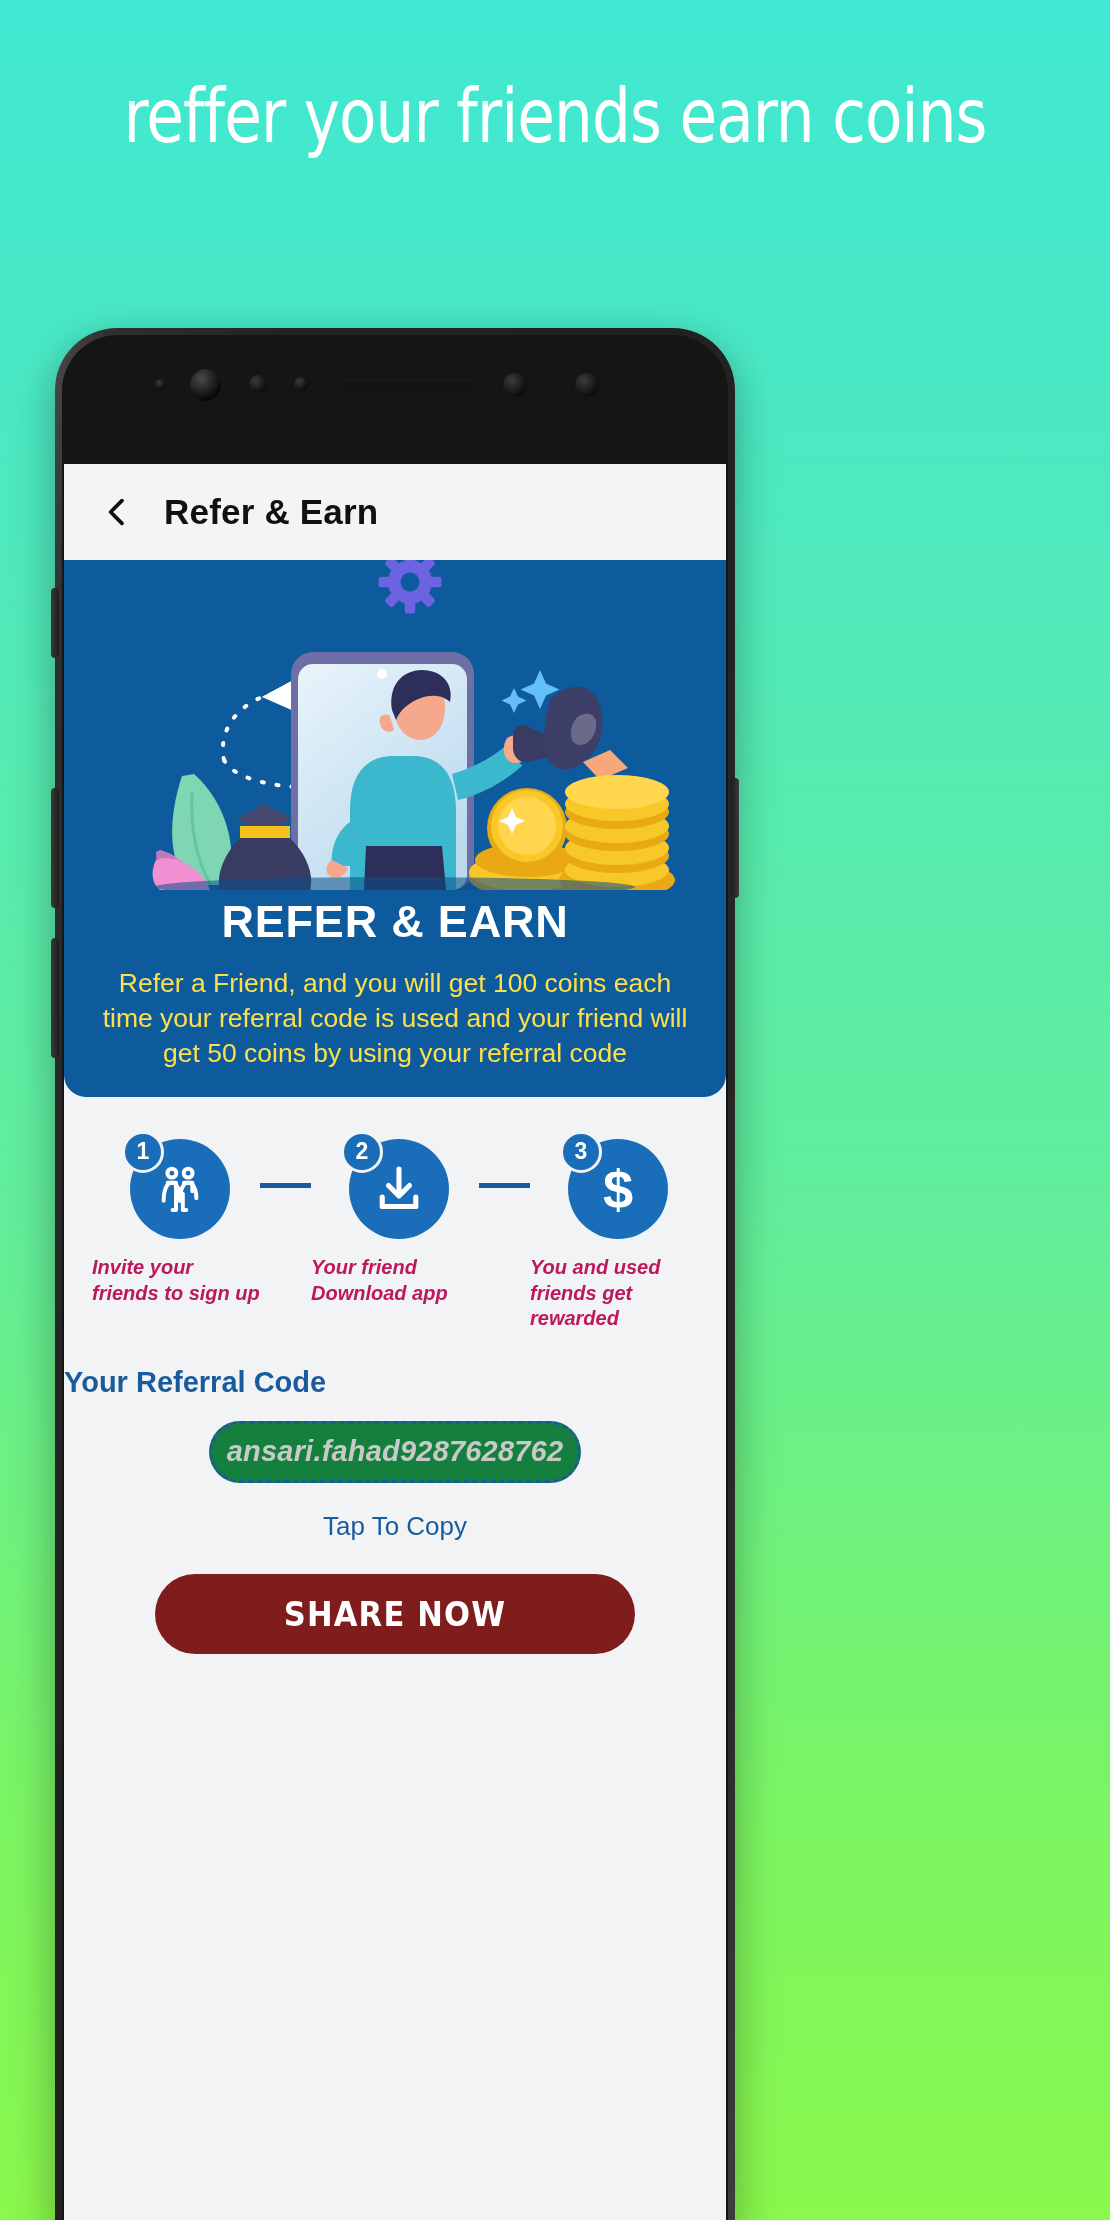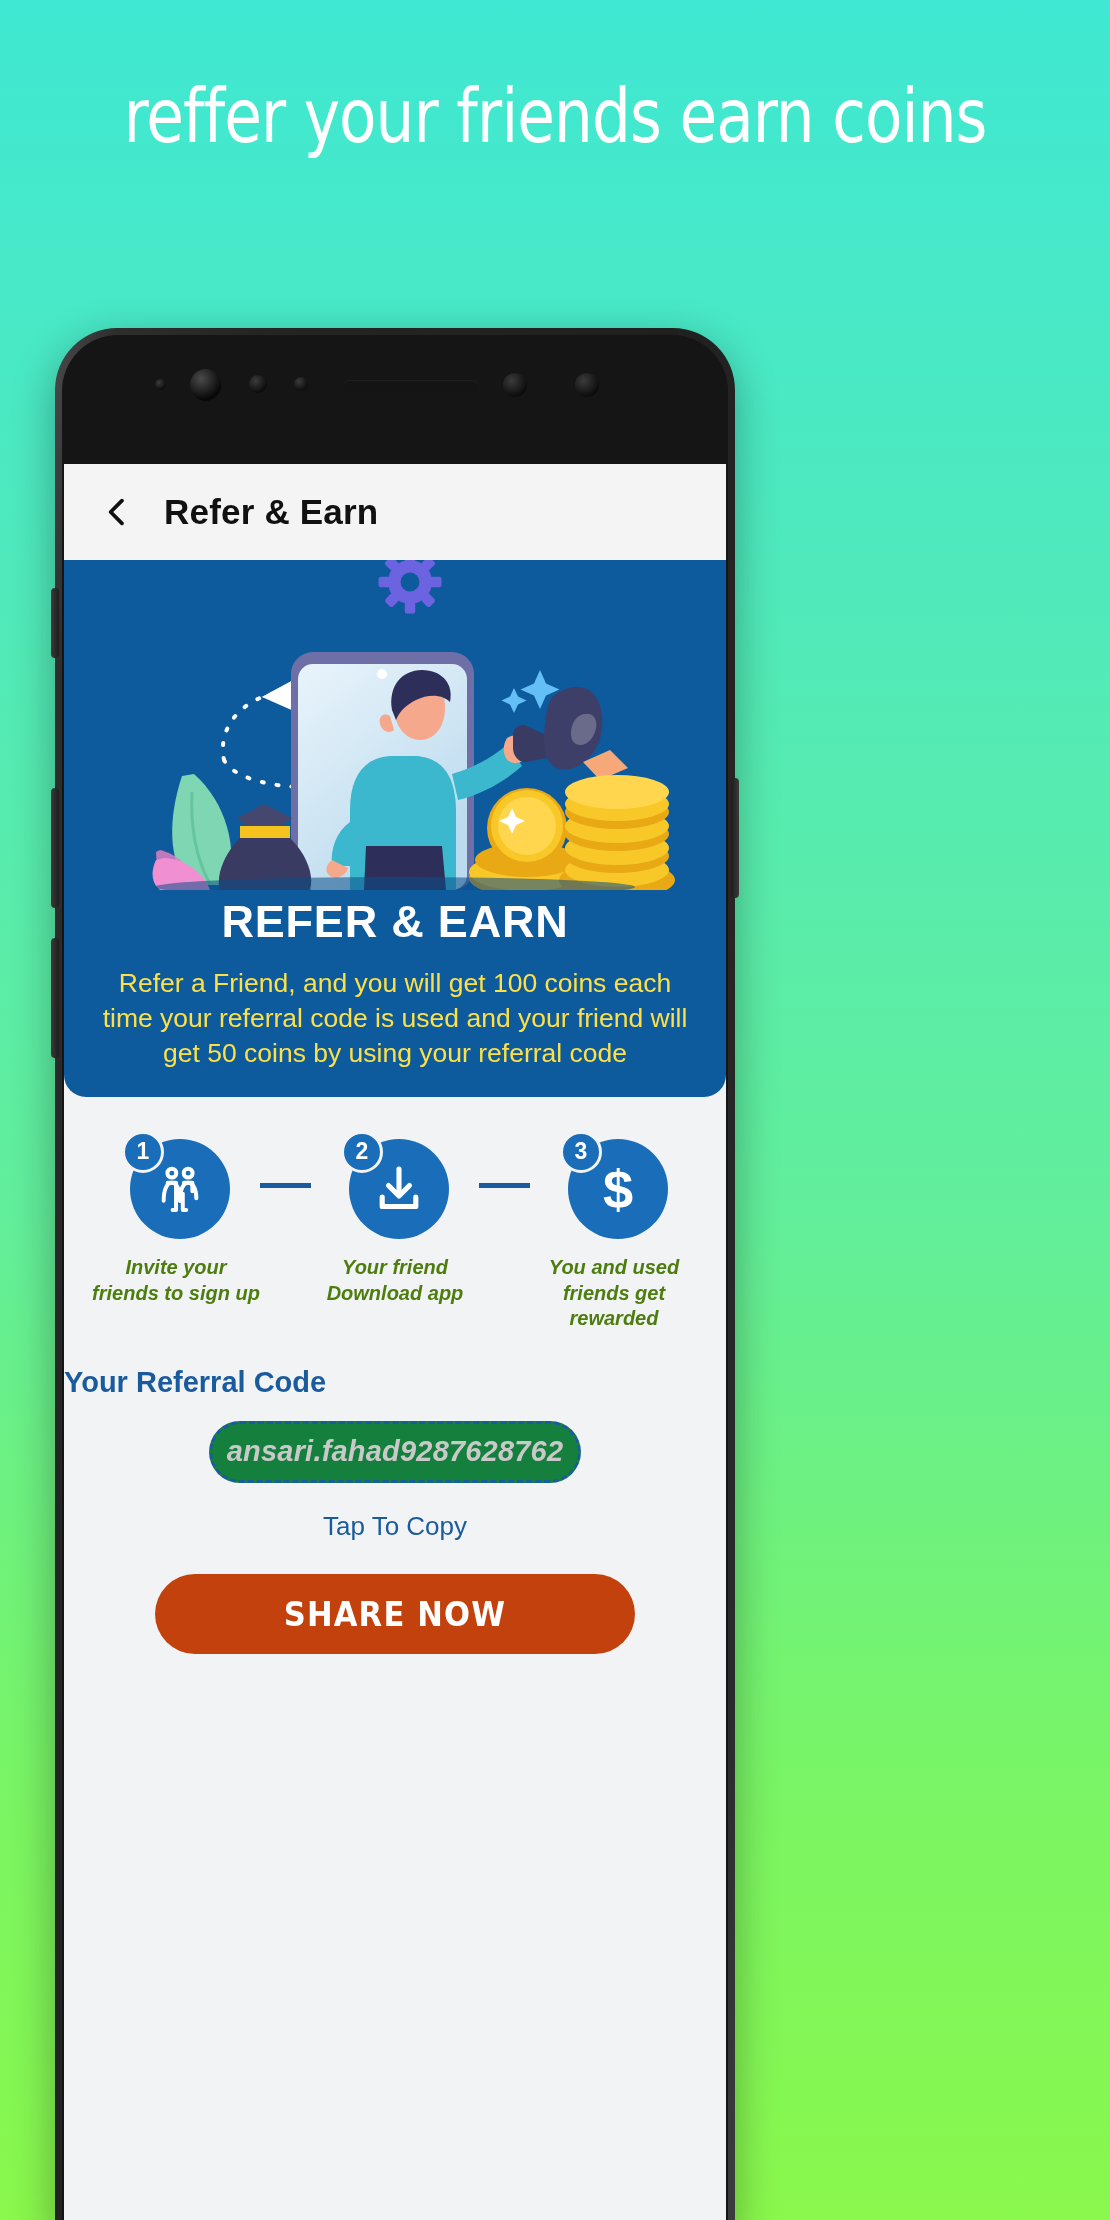--- a/index.html
+++ b/index.html
@@ -116,23 +116,23 @@
     display:flex; align-items:center; justify-content:center;
   }
   .step-num {
     position:absolute; left:0; top:0;
     width:42px; height:42px; border-radius:50%;
     background:#1A6DB8; border:3px solid #F2F3F4;
     color:#fff; font-size:23px; font-weight:700;
     display:flex; align-items:center; justify-content:center; z-index:2;
   }
   .step-label {
-    margin-top:16px; text-align:center;
+    margin-top:16px; text-align:left;
     font-size:20px; line-height:1.28; font-style:italic;
-    color:#4d7c0f; font-weight:600;
+    color:#be185d; font-weight:600;
   }
   .connector { flex:1; height:5px; background:#1A5B9E; margin-top:52px; max-width:96px; }
 
   
   .ref-title {
     text-align:left; color:#1A5B9E; font-size:29px;
     font-weight:600; margin-top:34px;
   }
   .ref-box {
     margin:22px auto 0 auto; width:372px; height:62px;
@@ -143,21 +143,21 @@
   .ref-code {
     font-size:29px; font-style:italic; font-weight:700;
     color:#C9C9C9; letter-spacing:.2px;
   }
   .tap-copy {
     text-align:center; color:#1A5B9E; font-size:26px;
     margin-top:28px; font-weight:400;
   }
   .share-btn {
     margin:32px auto 0 auto; width:480px; height:80px;
-    background:#c2410c; border-radius:40px;
+    background:#7f1d1d; border-radius:40px;
     display:flex; align-items:center; justify-content:center;
     color:#fff; font-size:34px; font-weight:700; letter-spacing:1.2px;
     cursor:pointer; border:none;
     font-family:"DejaVu Sans Condensed","Liberation Sans",sans-serif;
   }
 </style>
 </head>
 <body>
 
 <div class="headline">reffer your friends earn coins</div>

